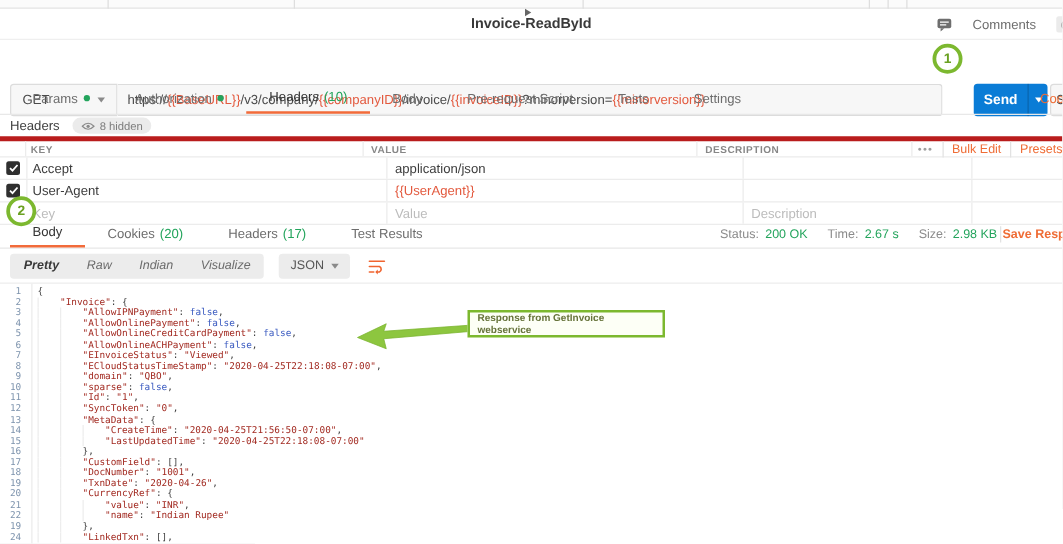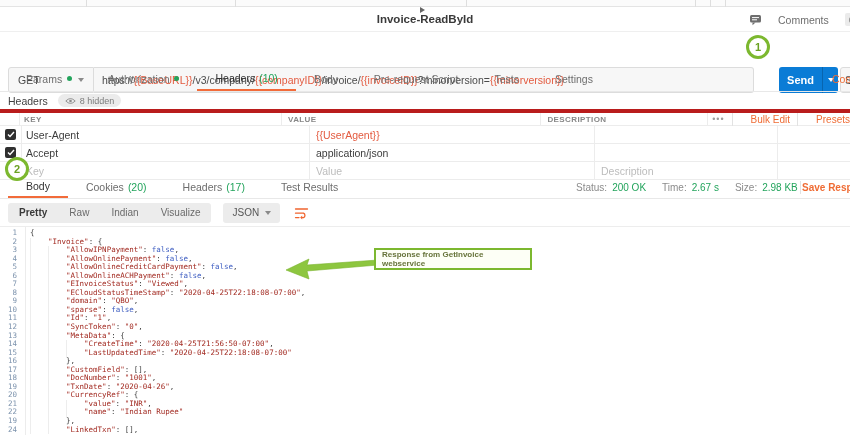--- a/index.html
+++ b/index.html
@@ -73,36 +73,36 @@
   .c-check { width:22px; display:flex; align-items:center; justify-content:center; border-right:1px solid #ececec; }
   .c-key { width:288px; display:flex; align-items:center; padding-left:4px; border-right:1px solid #ececec; }
   .c-val { width:285px; display:flex; align-items:center; padding-left:6px; border-right:1px solid #ececec; }
   .c-desc { width:183px; display:flex; align-items:center; padding-left:6px; border-right:1px solid #ececec; }
   .c-act { flex:1; display:flex; align-items:center; padding-left:4px; white-space:nowrap; }
   .col-label { font-size:8px; font-weight:bold; color:#878787; letter-spacing:.4px; }
   .cell-text { font-size:10.5px; color:#3d3d3d; }
   .cell-var { font-size:10.5px; color:#e35a3f; }
   .placeholder { font-size:10.5px; color:#bcbcbc; }
   .dots { font-size:9px; color:#9e9e9e; letter-spacing:1px; cursor:pointer; }
-  .link-orange { font-size:10px; color:#ef6c35; cursor:pointer;margin-left:11px; }
+  .link-orange { font-size:10px; color:#ef6c35; cursor:pointer; }
   .checkbox { width:11px; height:11px; background:#2f2f2f; border-radius:2px;
     display:flex; align-items:center; justify-content:center; cursor:pointer; }
   
   .resp-row { position:absolute; left:0; top:176px; width:850px; height:23px;
     border-bottom:1px solid #e8e8e8; display:flex; align-items:stretch; padding-left:8px; }
   .resp-meta { position:absolute; left:576px; top:0; height:23px; display:flex; align-items:center; gap:5px; }
   .meta-label { font-size:10px; color:#8b8b8b; }
   .meta-val { font-size:10px; color:#23a45c; }
   .save-resp { position:absolute; left:802px; top:0; height:23px; display:flex; align-items:center;
     font-size:10px; font-weight:bold; color:#ef6c35; white-space:nowrap; cursor:pointer; }
   
   .resp-toolbar { position:absolute; left:0; top:199px; width:850px; height:27px;
     display:flex; align-items:center; padding-left:8px; gap:12px; }
   .seg-group { height:20px; background:#ececec; border-radius:3px; display:flex; align-items:stretch; }
-  .seg-item { display:flex; align-items:center; padding:0 11px; font-size:10px; color:#6b6b6b; cursor:pointer; }
+  .seg-item { display:flex; align-items:center; padding:0 11px; font-size:10px; color:#6b6b6b; cursor:pointer;font-style:italic; }
   .seg-item.active { color:#393939; font-weight:bold; }
   .fmt-pill { height:20px; background:#ececec; border-radius:3px; display:flex; align-items:center;
     gap:6px; padding:0 9px; font-size:10px; color:#555; cursor:pointer; }
   .wrap-btn { width:18px; height:18px; display:flex; align-items:center; justify-content:center; cursor:pointer; }
   
   .code-area { position:absolute; left:0; top:226px; width:850px; bottom:0;
     border-top:1px solid #ededed; display:flex;
     font-family:"DejaVu Sans Mono", monospace; font-size:7.5px; line-height:8.55px; }
   .gutter { width:26px; padding:2px 8px 0 0; text-align:right; color:#7d93ad;
     border-right:1px solid #ececec; }
@@ -238,41 +238,41 @@
     </div>
     <div class="t-row t-body">
       <div class="c-check">
         <span class="checkbox">
           <svg width="8" height="7" viewBox="0 0 8 7">
             <polyline points="1,3.5 3,5.5 7,1" fill="none" stroke="#fff" stroke-width="1.4"></polyline>
           </svg>
         </span>
       </div>
       <div class="c-key">
-          <span class="cell-text">User-Agent</span>
+          <span class="cell-text">Accept</span>
         </div>
       <div class="c-val">
-          <span class="cell-var">{{UserAgent}}</span>
+          <span class="cell-text">application/json</span>
         </div>
       <div class="c-desc"></div>
       <div class="c-act"></div>
     </div>
     <div class="t-row t-body">
       <div class="c-check">
         <span class="checkbox">
           <svg width="8" height="7" viewBox="0 0 8 7">
             <polyline points="1,3.5 3,5.5 7,1" fill="none" stroke="#fff" stroke-width="1.4"></polyline>
           </svg>
         </span>
       </div>
       <div class="c-key">
-          <span class="cell-text">Accept</span>
+          <span class="cell-text">User-Agent</span>
         </div>
       <div class="c-val">
-          <span class="cell-text">application/json</span>
+          <span class="cell-var">{{UserAgent}}</span>
         </div>
       <div class="c-desc"></div>
       <div class="c-act"></div>
     </div>
     <div class="t-row t-body">
       <div class="c-check"></div>
       <div class="c-key">
           <span class="placeholder">Key</span>
         </div>
       <div class="c-val">

